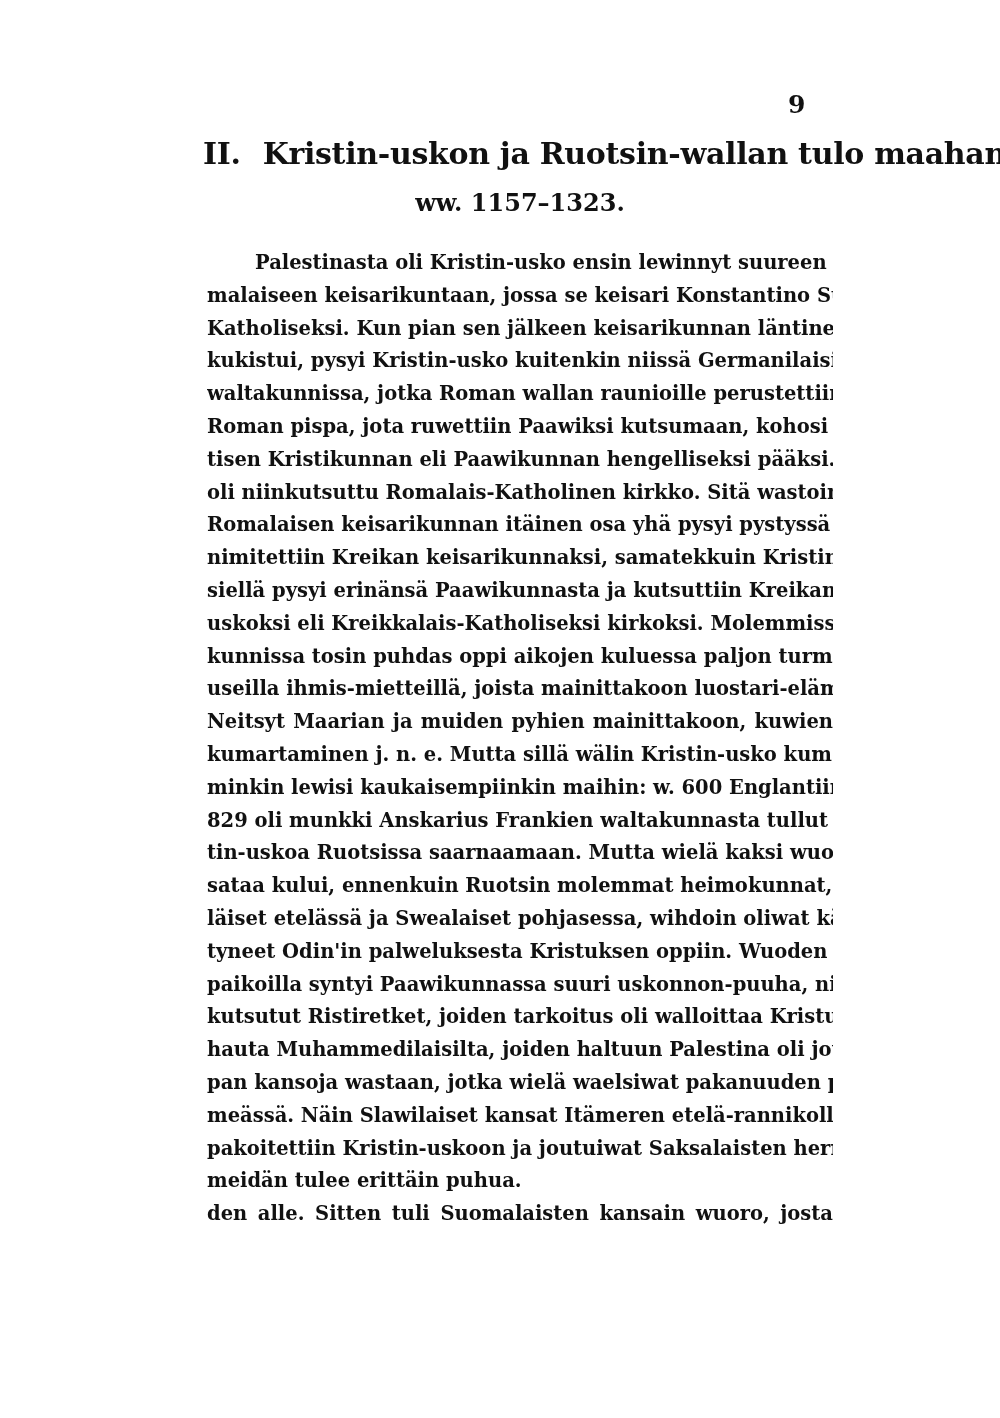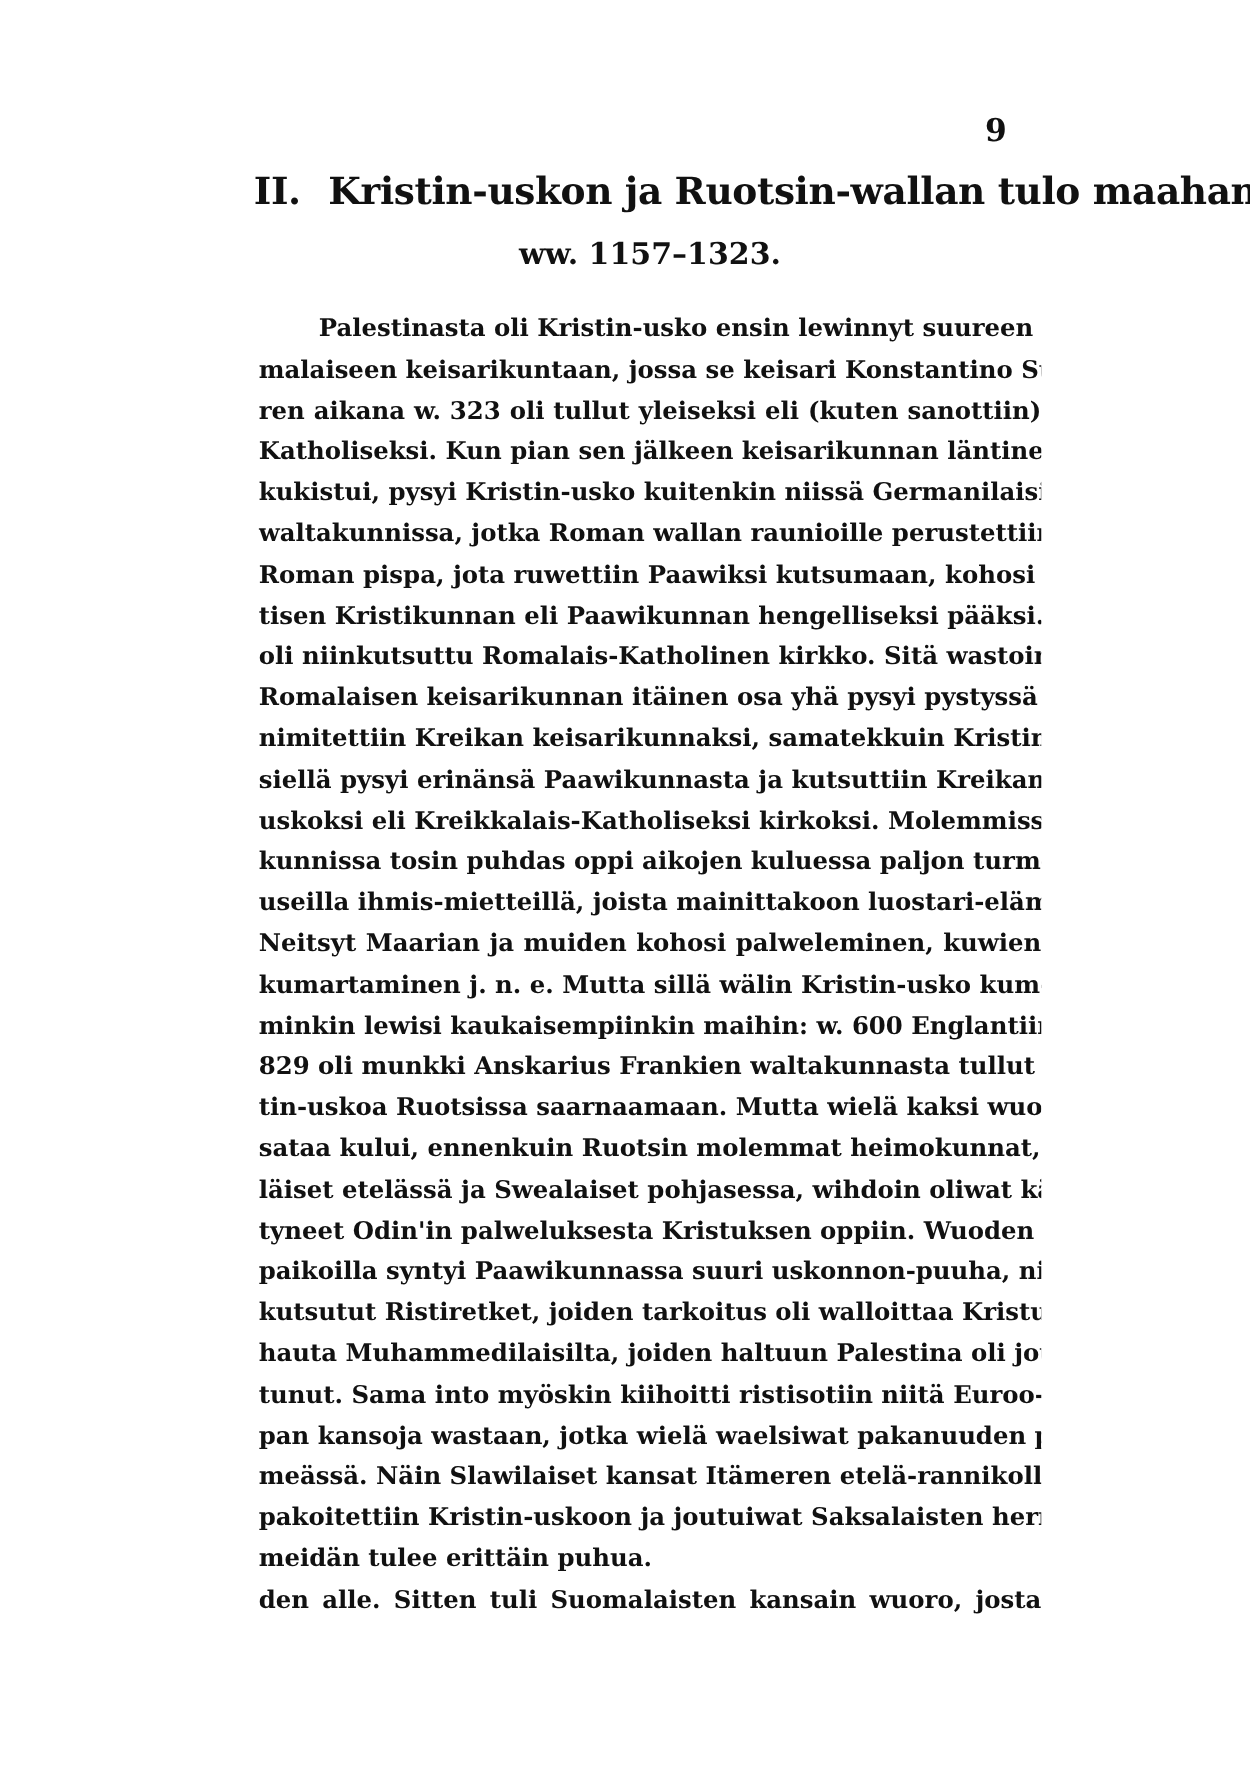--- a/index.html
+++ b/index.html
@@ -24,44 +24,42 @@
   <div class="page-number">9</div>
 
   <div class="chapter-title">
     <span class="numeral">II.</span><span>Kristin-uskon ja Ruotsin-wallan tulo maahan,</span>
   </div>
   <div class="chapter-dates">ww. 1157–1323.</div>
 
   <div class="body-text">
     <div class="line indent">Palestinasta oli Kristin-usko ensin lewinnyt suureen Ro-</div>
     <div class="line">malaiseen keisarikuntaan, jossa se keisari Konstantino Suu-</div>
-    <div class="line">ren aikana w. 323 oli tullut yleiseksi eli (kuten sanottiin)</div>
     <div class="line">Katholiseksi. Kun pian sen jälkeen keisarikunnan läntinen osa</div>
     <div class="line">kukistui, pysyi Kristin-usko kuitenkin niissä Germanilaisissa</div>
     <div class="line">waltakunnissa, jotka Roman wallan raunioille perustettiin, ja</div>
     <div class="line">Roman pispa, jota ruwettiin Paawiksi kutsumaan, kohosi län-</div>
     <div class="line">tisen Kristikunnan eli Paawikunnan hengelliseksi pääksi. Tämä</div>
     <div class="line">oli niinkutsuttu Romalais-Katholinen kirkko. Sitä wastoin</div>
     <div class="line">Romalaisen keisarikunnan itäinen osa yhä pysyi pystyssä ja</div>
     <div class="line">nimitettiin Kreikan keisarikunnaksi, samatekkuin Kristin-usko</div>
     <div class="line">siellä pysyi erinänsä Paawikunnasta ja kutsuttiin Kreikan-</div>
     <div class="line">uskoksi eli Kreikkalais-Katholiseksi kirkoksi. Molemmissa kirkko-</div>
     <div class="line">kunnissa tosin puhdas oppi aikojen kuluessa paljon turmeltui</div>
     <div class="line">useilla ihmis-mietteillä, joista mainittakoon luostari-elämä,</div>
-    <div class="line">Neitsyt Maarian ja muiden kohosi palweleminen, kuwien</div>
+    <div class="line">Neitsyt Maarian ja muiden pyhien mainittakoon, kuwien</div>
     <div class="line">kumartaminen j. n. e. Mutta sillä wälin Kristin-usko kum-</div>
     <div class="line">minkin lewisi kaukaisempiinkin maihin: w. 600 Englantiin,</div>
     <div class="line">829 oli munkki Anskarius Frankien waltakunnasta tullut Kris-</div>
     <div class="line">tin-uskoa Ruotsissa saarnaamaan. Mutta wielä kaksi wuosi-</div>
     <div class="line">sataa kului, ennenkuin Ruotsin molemmat heimokunnat, Göthi-</div>
     <div class="line">läiset etelässä ja Swealaiset pohjasessa, wihdoin oliwat kään-</div>
     <div class="line">tyneet Odin'in palweluksesta Kristuksen oppiin. Wuoden 1100</div>
     <div class="line">paikoilla syntyi Paawikunnassa suuri uskonnon-puuha, niin-</div>
     <div class="line">kutsutut Ristiretket, joiden tarkoitus oli walloittaa Kristuksen</div>
     <div class="line">hauta Muhammedilaisilta, joiden haltuun Palestina oli jou-</div>
-    <div class="line">tunut. Sama into myöskin kiihoitti ristisotiin niitä Euroo-</div>
     <div class="line">pan kansoja wastaan, jotka wielä waelsiwat pakanuuden pi-</div>
     <div class="line">meässä. Näin Slawilaiset kansat Itämeren etelä-rannikolla</div>
     <div class="line">pakoitettiin Kristin-uskoon ja joutuiwat Saksalaisten herruu-</div>
     <div class="line last">meidän tulee erittäin puhua.</div>
     <div class="line">den alle. Sitten tuli Suomalaisten kansain wuoro, josta</div>
   </div>
 </div>
 
 </body></html>

